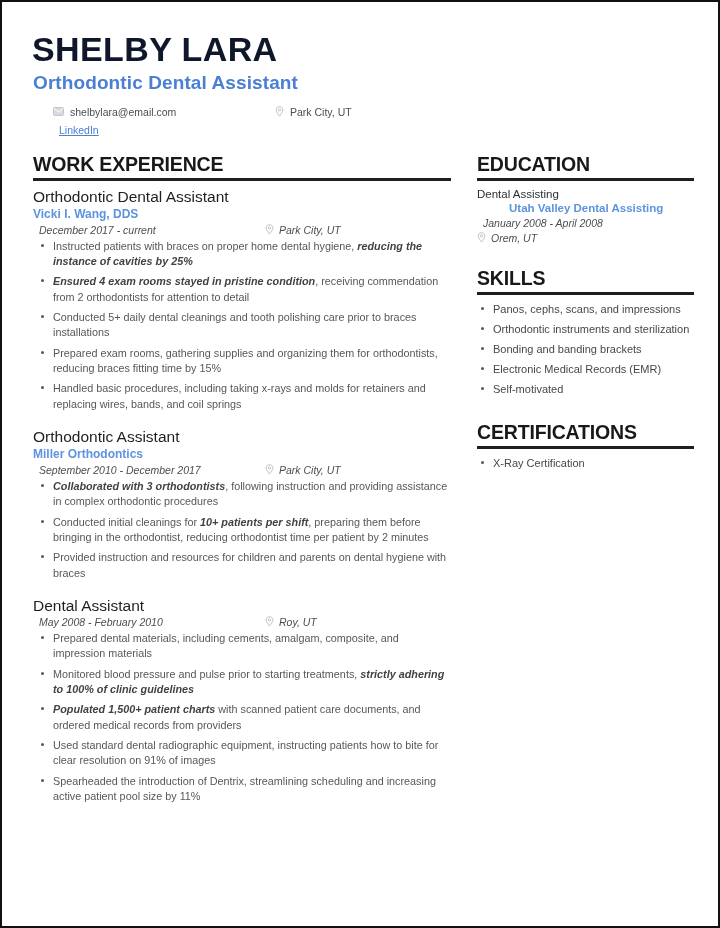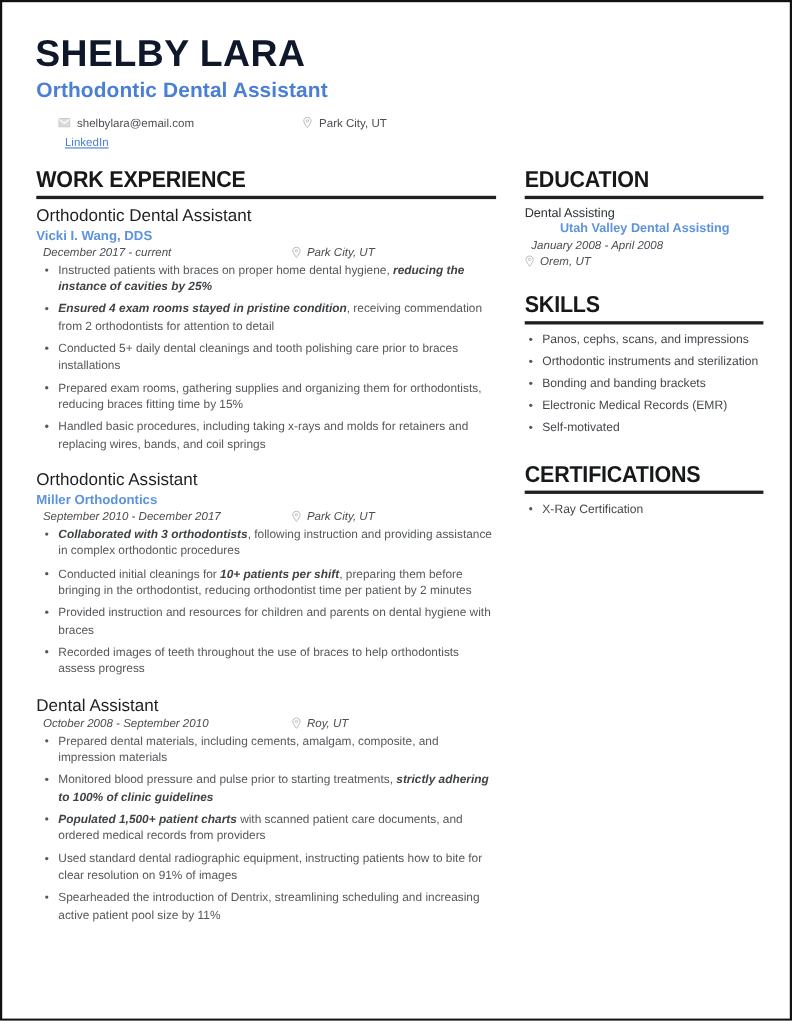--- a/index.html
+++ b/index.html
@@ -280,29 +280,28 @@
                         <circle cx="4.5" cy="3.9" r="1.1" fill="none" stroke="#b3b7bb" stroke-width="0.8"></circle>
                       </svg>
                     </span>
                     <span>Park City, UT</span>
                   </div>
                 </div>
                 <ul class="bullets">
                   <li><em>Collaborated with 3 orthodontists</em>, following instruction and providing assistance in complex orthodontic procedures</li>
                   <li>Conducted initial cleanings for <em>10+ patients per shift</em>, preparing them before bringing in the orthodontist, reducing orthodontist time per patient by 2 minutes</li>
                   <li>Provided instruction and resources for children and parents on dental hygiene with braces</li>
-                  <li>Recorded images of teeth throughout the use of braces to help orthodontists assess progress</li>
                 </ul>
               </div>
               <div class="job">
                 <div class="job-title">Dental Assistant</div>
                 <div class="meta-row">
                   <div class="meta-date">
                     <span class="ico"><span class="ico-box"></span></span>
-                    <span>October 2008 - September 2010</span>
+                    <span>May 2008 - February 2010</span>
                   </div>
                   <div class="meta-loc">
                     <span class="ico">
                       <svg width="9" height="11" viewBox="0 0 9 11">
                         <path d="M4.5 0.7 C2.6 0.7 1.2 2.1 1.2 3.9 C1.2 5.9 4.5 10.1 4.5 10.1 C4.5 10.1 7.8 5.9 7.8 3.9 C7.8 2.1 6.4 0.7 4.5 0.7 Z" fill="none" stroke="#b3b7bb" stroke-width="0.9"></path>
                         <circle cx="4.5" cy="3.9" r="1.1" fill="none" stroke="#b3b7bb" stroke-width="0.8"></circle>
                       </svg>
                     </span>
                     <span>Roy, UT</span>
                   </div>

